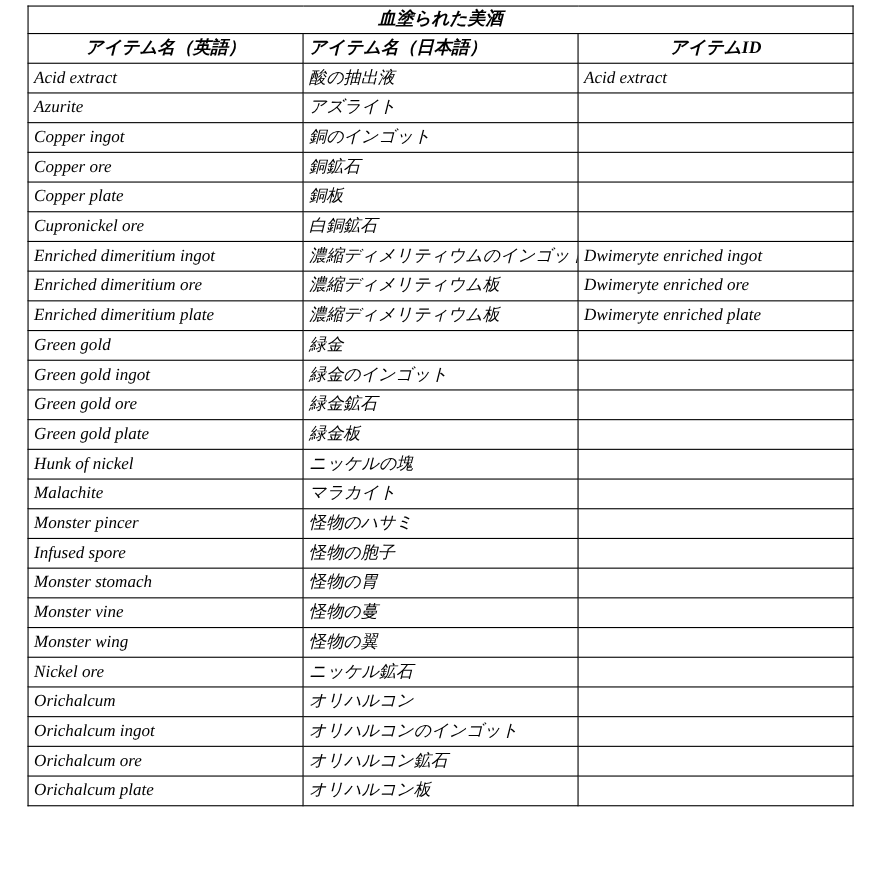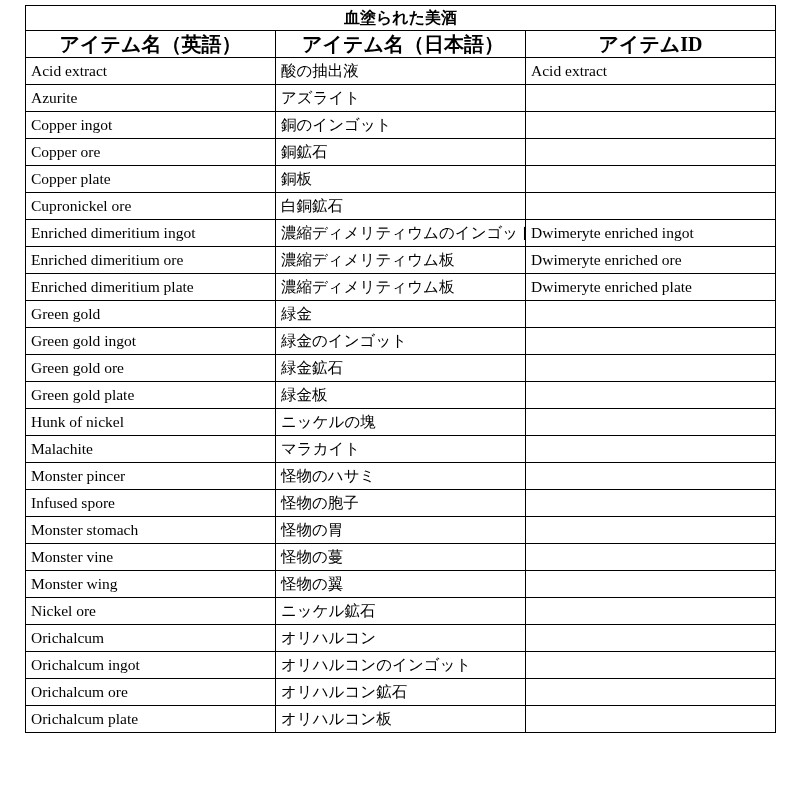--- a/index.html
+++ b/index.html
@@ -13,20 +13,21 @@
     font-family: "Liberation Serif", "DejaVu Serif", serif;
     color: #000000;
     overflow: hidden;
   }
   #table-wrap {
     position: absolute;
     left: 25px;
     top: 5px;
     width: 690px;
     height: 792px;
+    font-style: italic;
   }
   table.data-table {
     border-collapse: collapse;
     width: 751px;
     table-layout: fixed;
     border: 1.6px solid #000;
   }
   table.data-table td,
   table.data-table th {
     border: 1px solid #000;
@@ -46,26 +47,26 @@
   tr.title-row td {
     text-align: center;
     font-weight: bold;
     font-size: 16px;
     padding-left: 0;
     height: 24px;
   }
   tr.header-row th {
     text-align: center;
     font-weight: bold;
-    font-size: 20px;
+    font-size: 16px;
     padding-left: 0;
     height: 26px;
   }
   tr.header-row th.col-ja {
-    text-align: center;
+    text-align: left;
     padding-left: 5px;
   }
   .cell-text {
     display: block;
   }
 </style>
 </head>
 <body>
 
 <div id="table-wrap">

